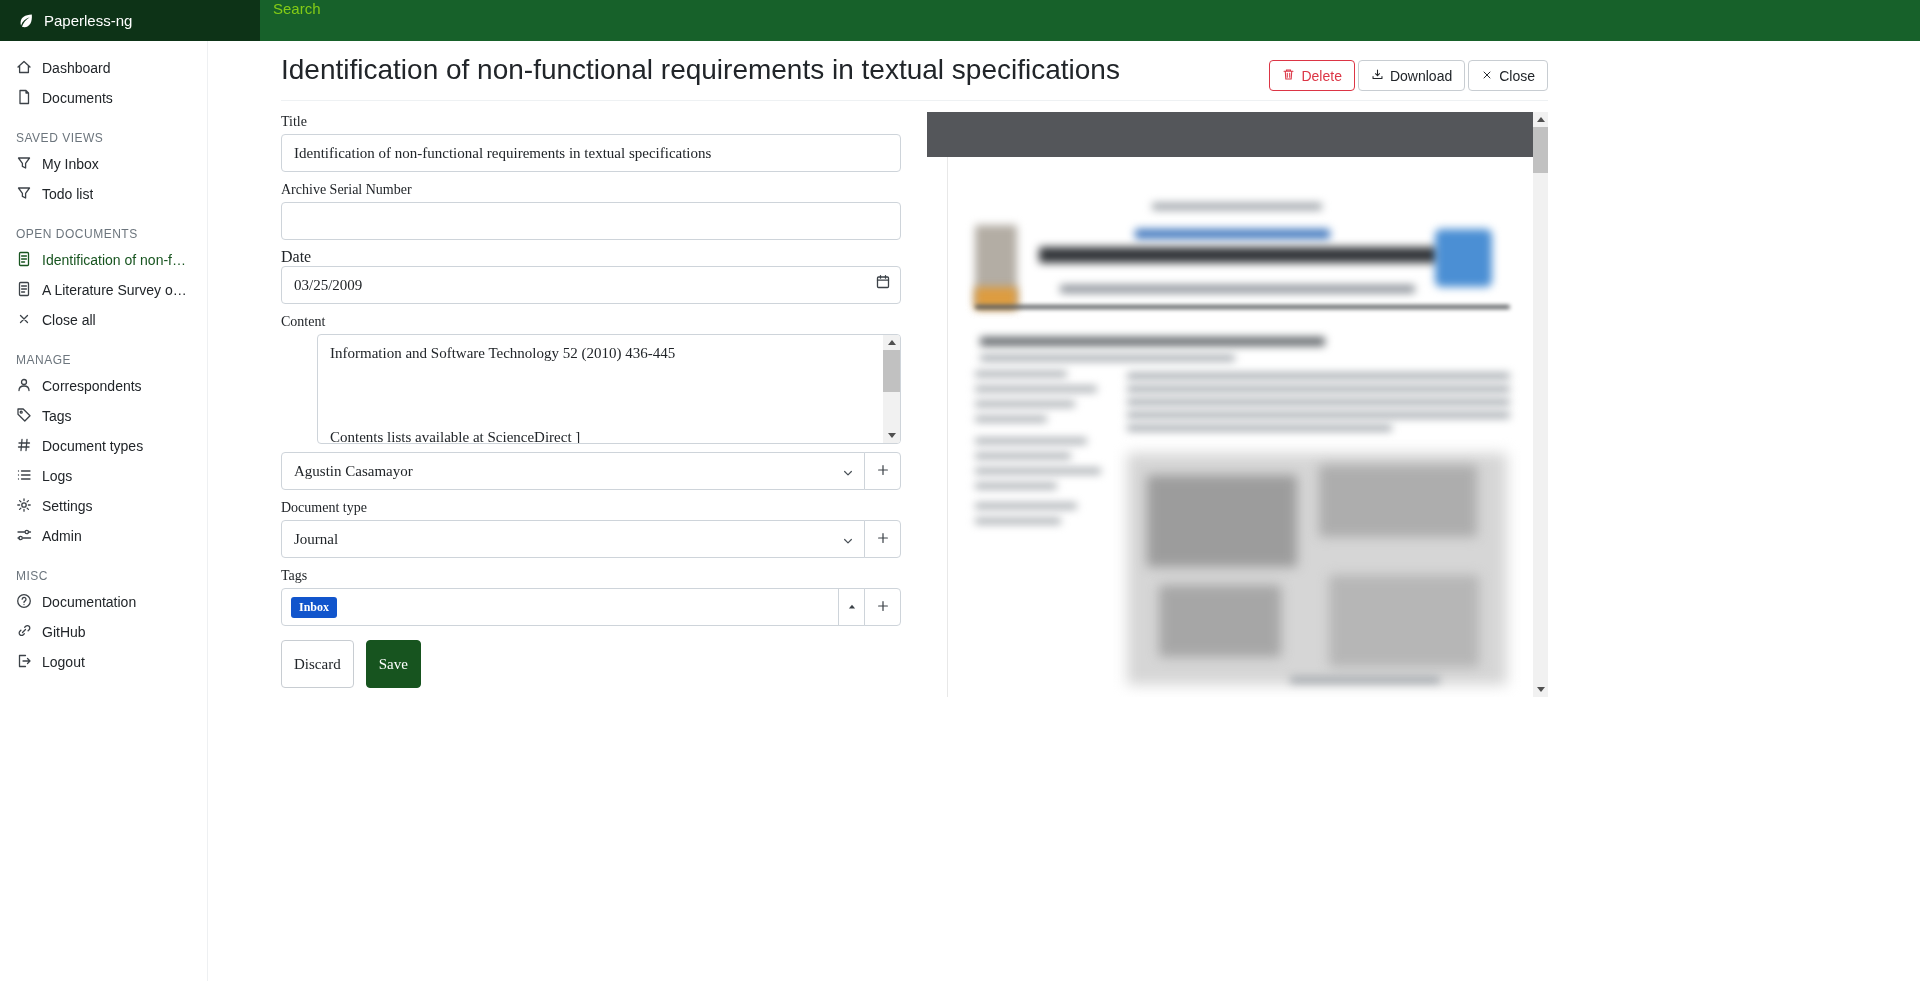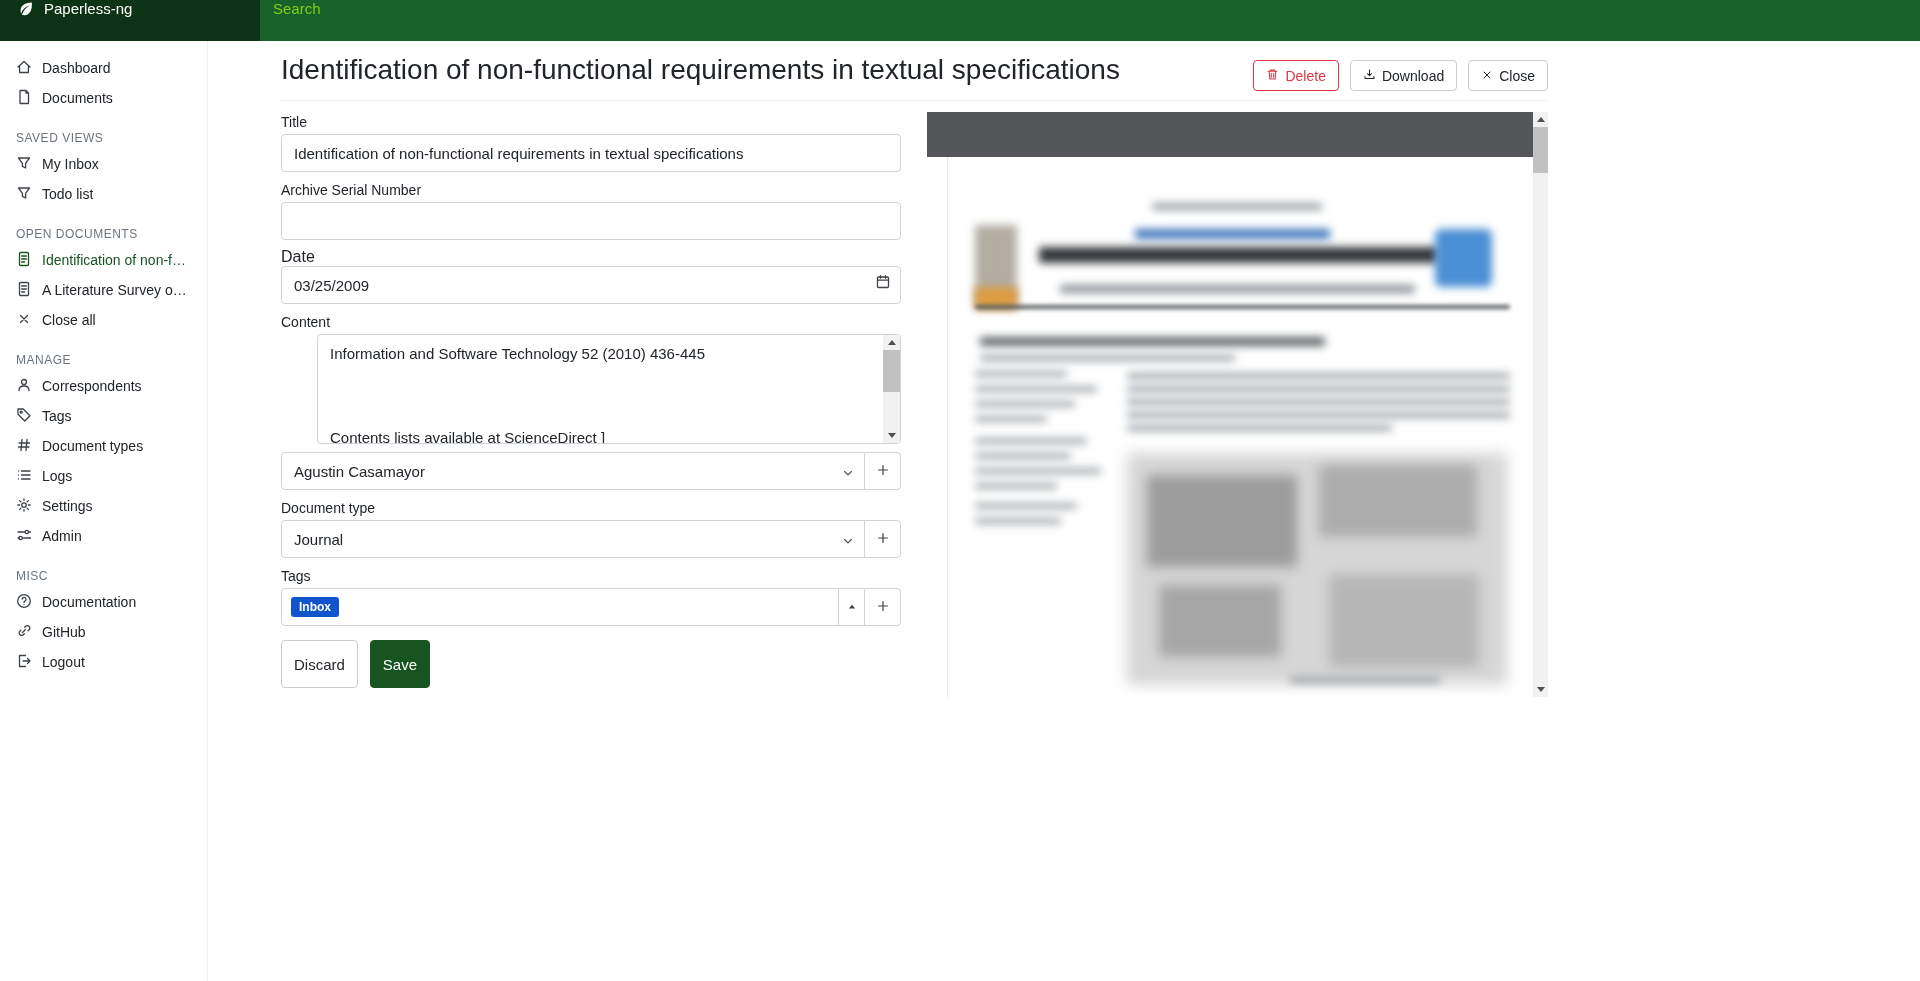--- a/index.html
+++ b/index.html
@@ -3,39 +3,39 @@
 <meta charset="utf-8">
 <style>
   * { margin:0; padding:0; box-sizing:border-box; }
   html,body { width:1920px; height:981px; }
   body {
     position:relative; overflow:hidden; background:#fff;
     font-family:"Liberation Sans", sans-serif; color:#212529;
   }
   
   .topbar { position:absolute; top:0; left:0; right:0; height:41px; background:#17612a; display:flex; }
-  .brand { width:260px; background:#0d3317; display:flex; gap:9px; padding-left:17px; color:#fff; font-size:15px; }
+  .brand { width:260px; background:#0d3317; display:flex; align-items:center; gap:9px; padding-left:17px; color:#fff; font-size:15px; }
   .brand svg { display:block; }
   .search-area { flex:1; display:flex; align-items:flex-start; padding-left:13px; color:#84cc16; font-size:15px; cursor:pointer; }
   
   .sidebar { position:absolute; top:41px; left:0; bottom:0; width:208px; background:#fff; border-right:1px solid #eef0f2; padding-top:12px; }
   .nav-item { display:flex; align-items:center; gap:10px; height:30px; padding:0 16px; font-size:14px; color:#212529; cursor:pointer; white-space:nowrap; overflow:hidden; }
   .nav-item svg { flex:0 0 16px; color:#3c4248; }
   .nav-item.active { color:#17541f; }
   .nav-item.active svg { color:#17541f; }
   .nav-label { overflow:hidden; text-overflow:ellipsis; }
   .nav-header { margin:18px 16px 4px; font-size:12px; color:#6c757d; letter-spacing:.5px; }
   
   .main-title { position:absolute; left:281px; top:54px; width:1000px; font-size:28px; font-weight:400; color:#212529; }
-  .actions { position:absolute; top:60px; right:372px; display:flex; gap:11px; }
+  .actions { position:absolute; top:60px; right:372px; display:flex; gap:3px; }
   .btn { display:inline-flex; align-items:center; gap:6px; height:31px; padding:0 12px; font-size:14px; border-radius:4px; background:#fff; border:1px solid #c8cdd2; color:#212529; cursor:pointer; font-family:inherit; }
   .btn-danger { color:#dc3545; border-color:#dc3545; }
   .title-divider { position:absolute; left:281px; right:372px; top:100px; border-bottom:1px solid #eef1f3; }
   
-  .form { position:absolute; left:281px; top:112px; width:620px; }
+  .form { position:absolute; left:281px; top:112px; width:620px;font-family:Liberation Serif, serif; }
   .fgroup { margin-bottom:8px; }
   .fgroup > label { display:block; font-size:14px; padding:2px 0 4px; }
   .input { width:100%; height:38px; border:1px solid #ced4da; border-radius:4px; padding:0 12px; font-size:15px; font-family:inherit; color:#212529; background:#fff; }
   .row { display:flex; gap:24px;justify-content:space-between; }
   .col { flex:1; position:relative; }
   .in-icon { position:absolute; right:10px; bottom:10px; color:#3c4248; pointer-events:none; }
   .content-wrap { position:relative;margin-left:36px; }
   textarea.input { height:110px; padding:8px 30px 8px 12px; resize:none; overflow:hidden; line-height:21px; display:block; }
   .fake-vscroll { position:absolute; top:1px; right:1px; bottom:1px; width:17px; background:#f1f1f1; border-radius:0 3px 3px 0; display:flex; flex-direction:column; align-items:center; }
   .sb-arrow { height:15px; width:100%; display:flex; align-items:center; justify-content:center; flex:0 0 15px; cursor:pointer; }

